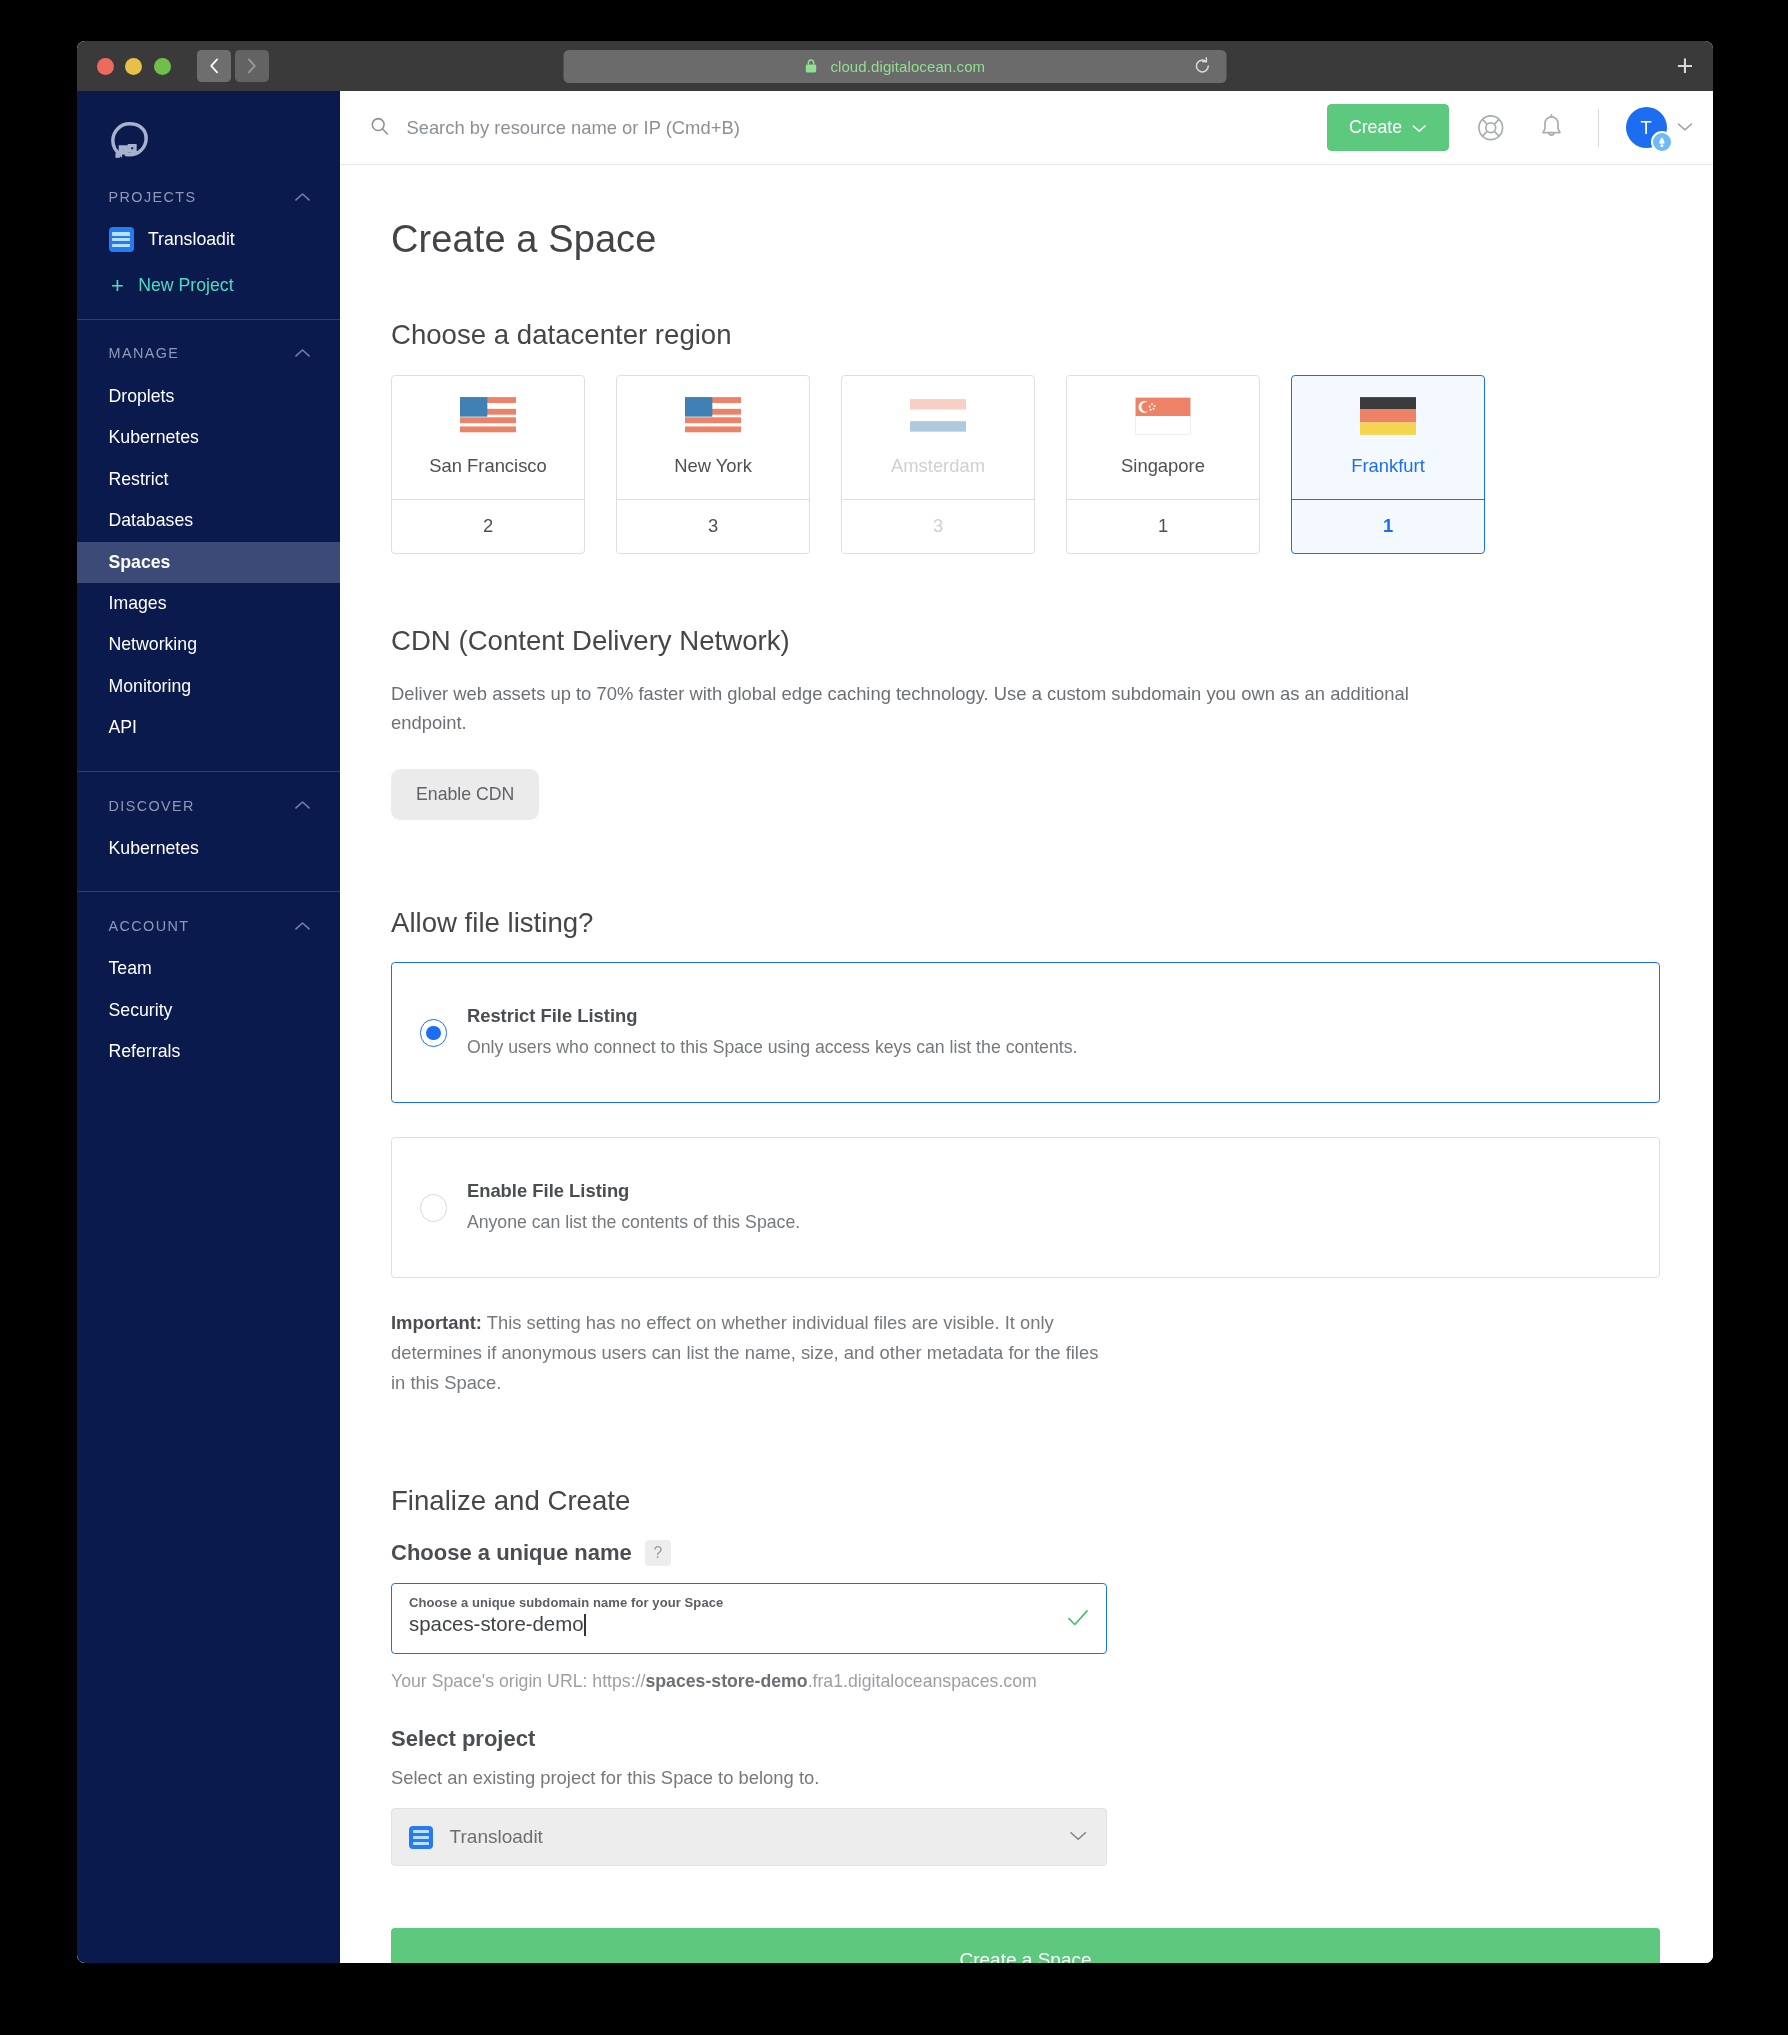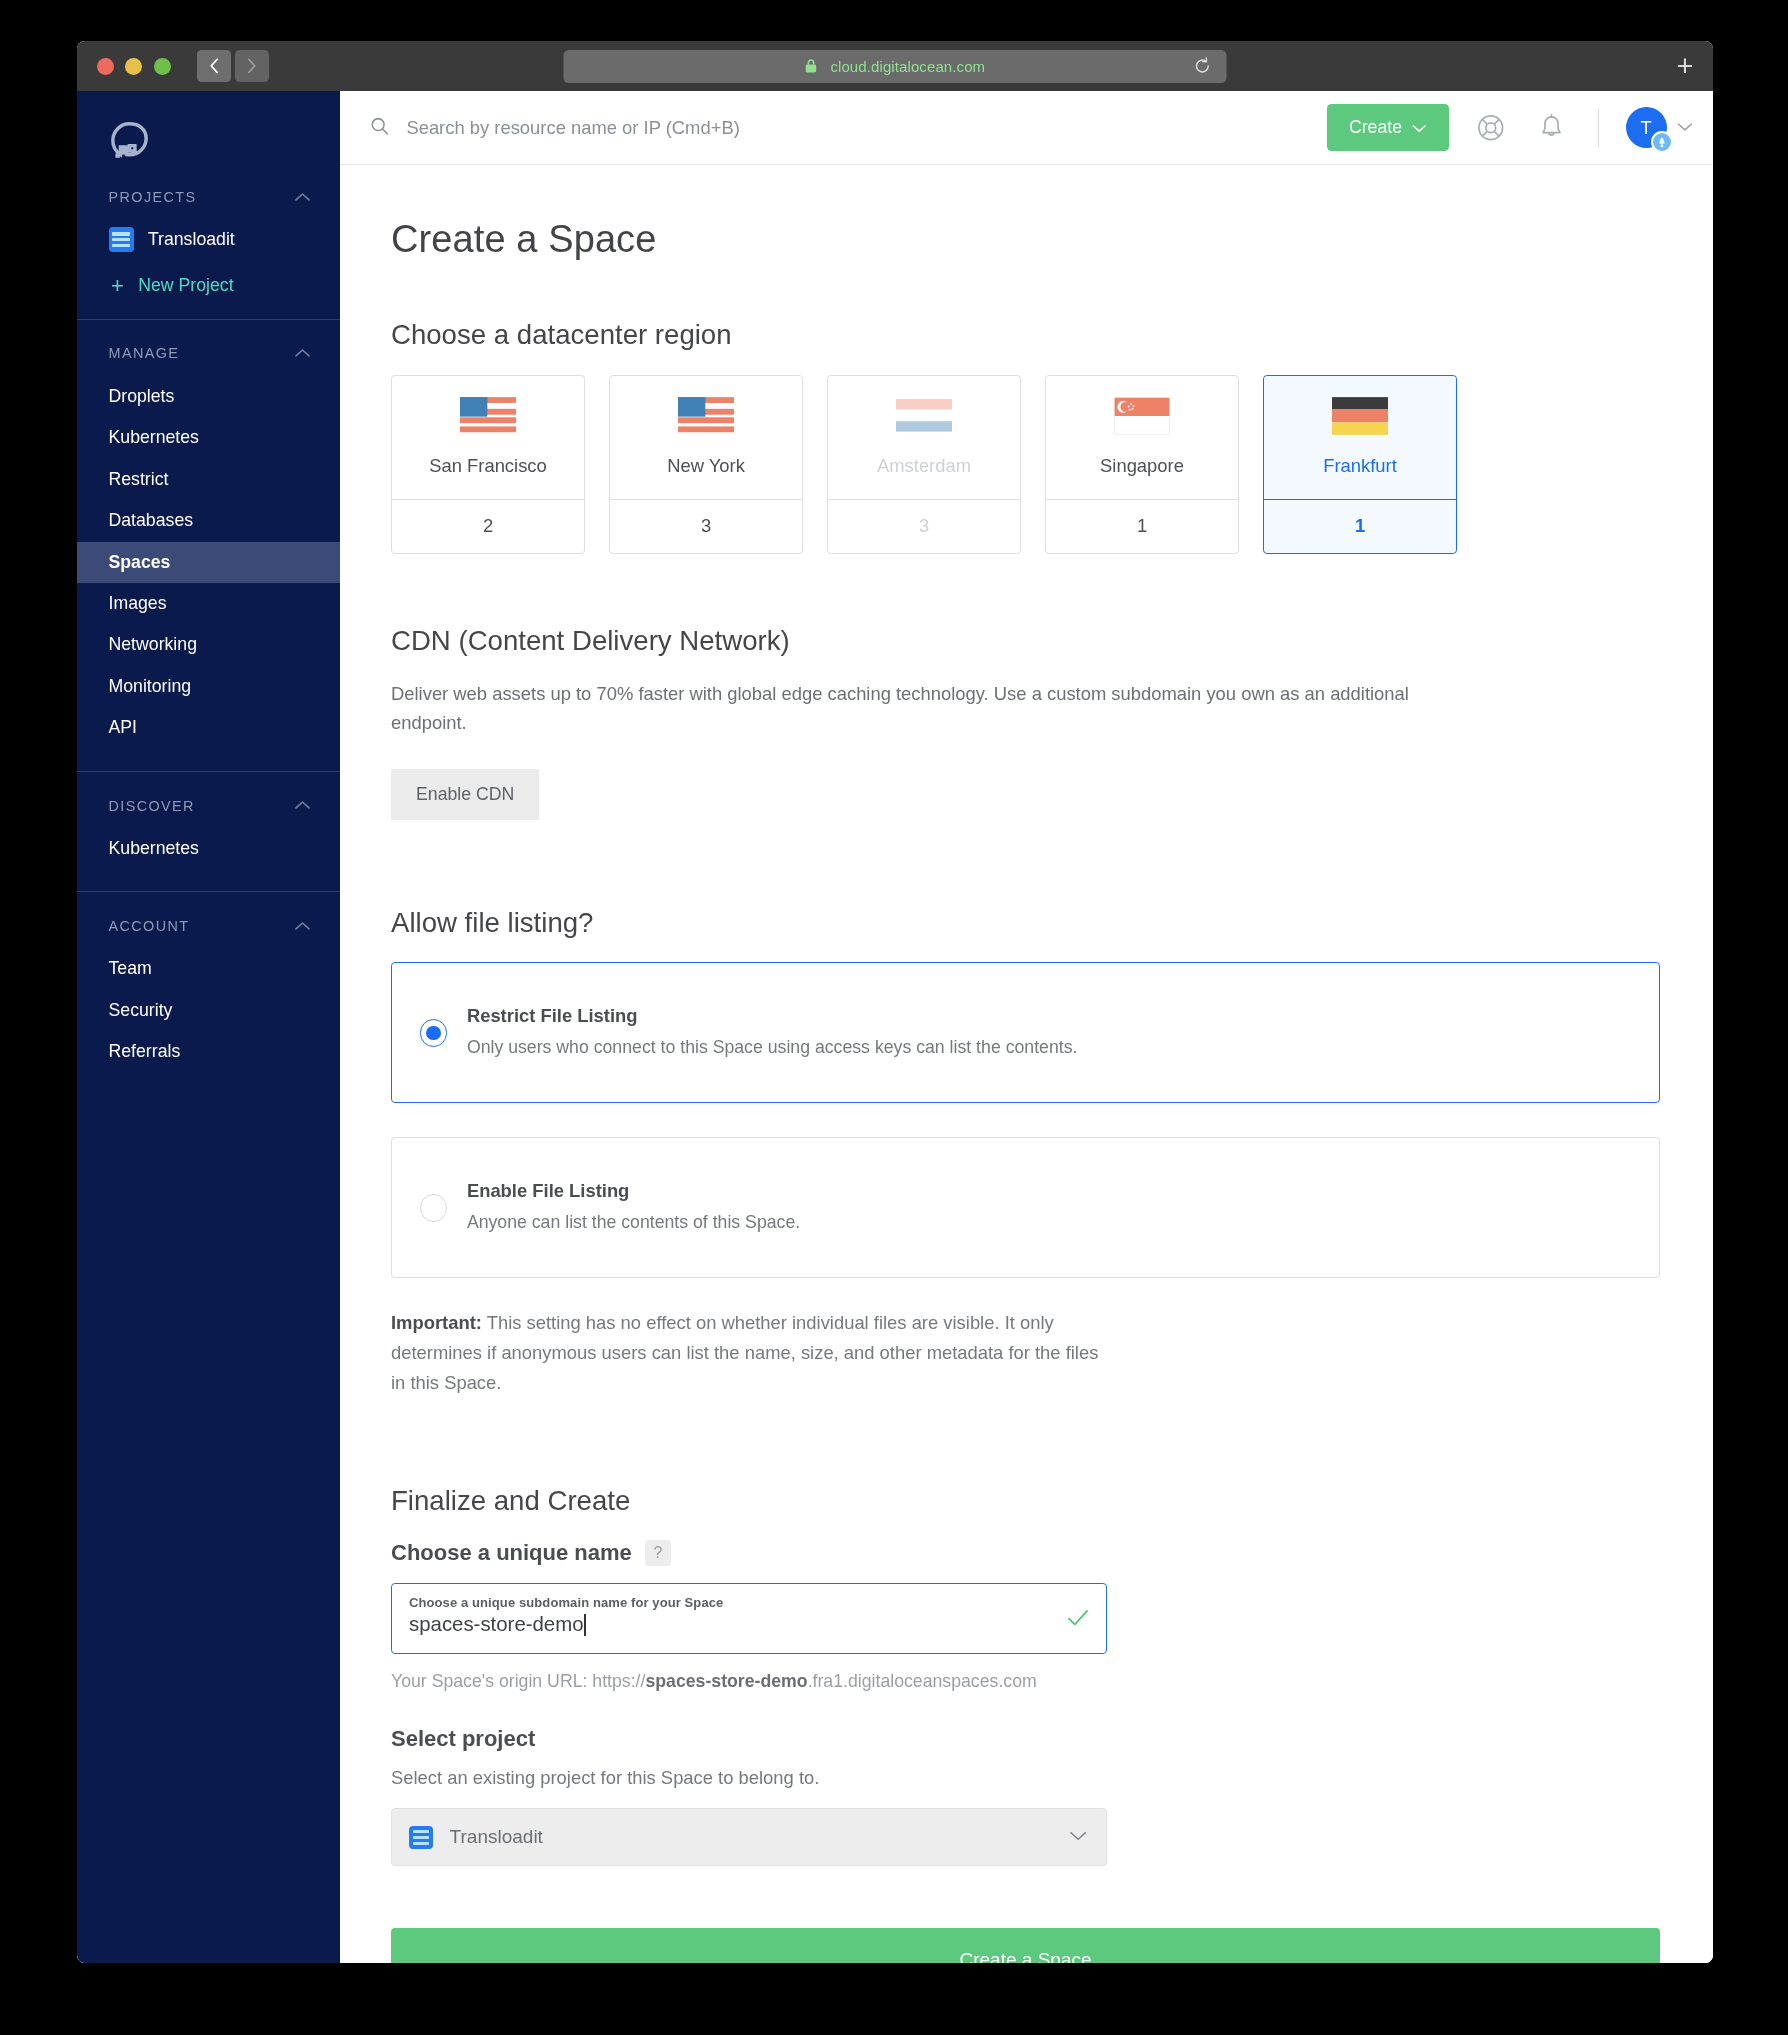--- a/index.html
+++ b/index.html
@@ -190,21 +190,21 @@
   h2.section {
     font-size: 27.6px; font-weight: 400; color: #444649;
     margin: 0 0 23.6px 0;
   }
   h3.sub {
     font-size: 22px; font-weight: 700; color: #4a4d51;
     margin: 0 0 14.4px 0;
   }
 
   
-  #regions { display: flex; gap: 24px; margin-bottom: 71px; }
+  #regions { display: flex; gap: 31px; margin-bottom: 71px; }
   .region {
     width: 194px;
     border: 0.7px solid #dcdfe2;
     border-radius: 3.9px;
     background: #fff;
     overflow: hidden;
   }
   .region .top {
     height: 123px;
     display: flex; flex-direction: column;
@@ -224,21 +224,21 @@
   .region.disabled .name, .region.disabled .count { color: #cdd1d5; }
   .flag { width: 56px; height: 38px; display:block; }
 
   
   #cdn-desc {
     font-size: 18.4px; color: #6c7076; line-height: 1.55;
     max-width: 1050px; margin: 0 0 31.5px 0;
   }
   #enable-cdn {
     background: #ebebeb; color: #5f6368;
-    border: 0; border-radius: 1px;
+    border: 0; border-radius: 9px;
     height: 51px; padding: 0 25px;
     font-size: 17.7px;
     font-family: "Liberation Sans", sans-serif;
     cursor: pointer;
   }
   .gap-lg { height: 87px; }
 
   
   #listing-row { display: flex; gap: 34px; margin-bottom: 30px; flex-direction: column; }
   .listing-card {

